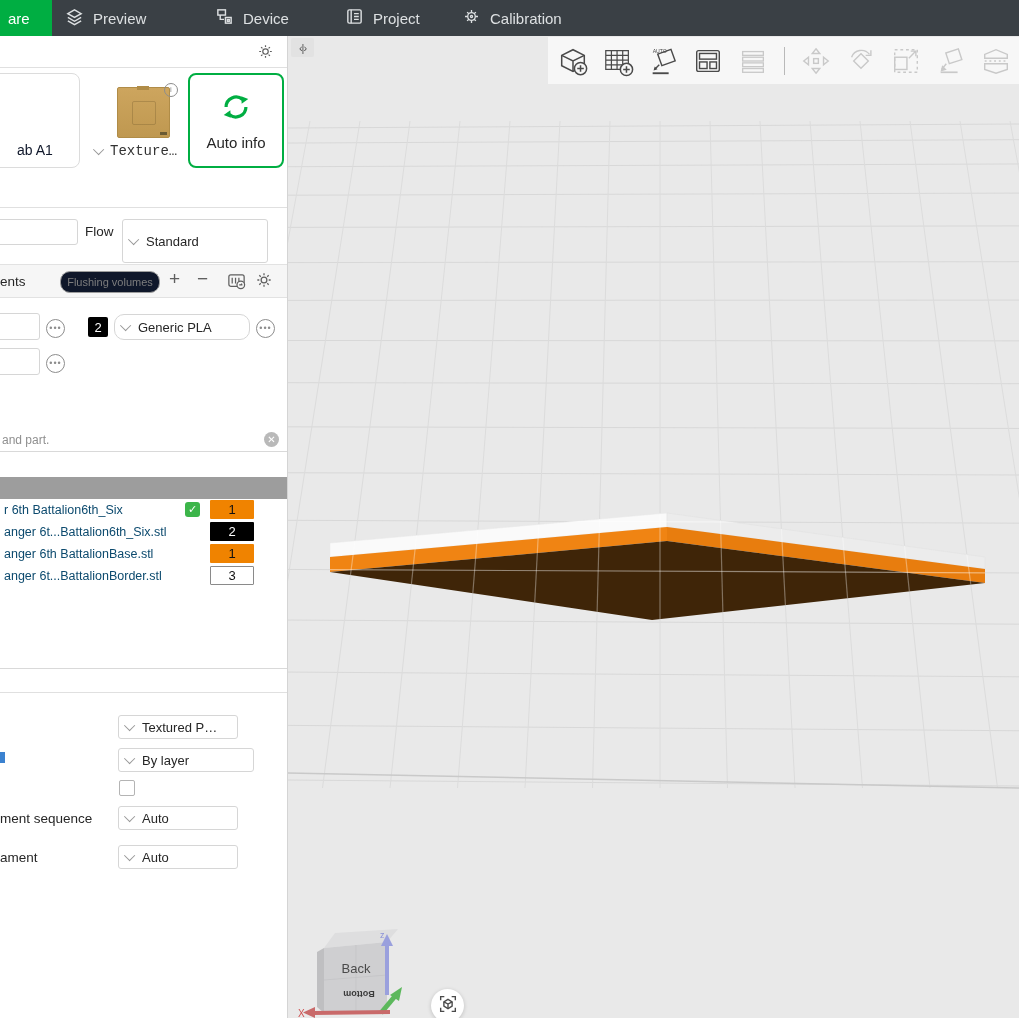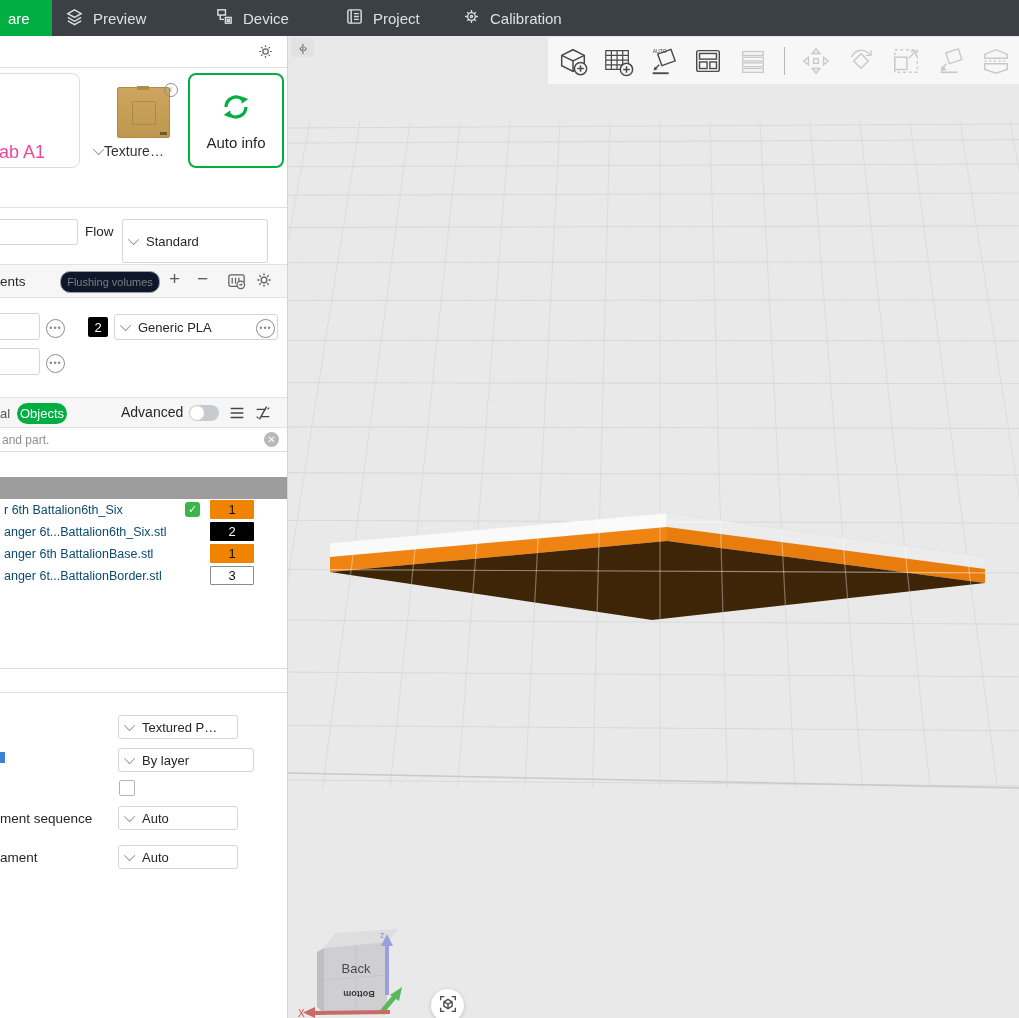--- a/index.html
+++ b/index.html
@@ -330,30 +330,30 @@
     <div class="abs" style="left:0;top:0;width:287px;height:31px;border-bottom:1px solid #e0e0e0;">
       <span class="abs" style="left:257px;top:7px;"><svg width="17" height="17" viewBox="0 0 20 20">
             <g stroke="#5f5f5f" fill="none" stroke-width="1.4">
               <circle cx="10" cy="10" r="3.2"></circle>
               <path d="M10 2.6v2.2M10 15.2v2.2M2.6 10h2.2M15.2 10h2.2M4.8 4.8l1.6 1.6M13.6 13.6l1.6 1.6M15.2 4.8l-1.6 1.6M6.4 13.6l-1.6 1.6"></path>
             </g>
           </svg></span>
     </div>
 
     <div class="abs card" style="left:-30px;top:37px;width:110px;height:95px;">
-      <span class="abs" style="left:28px;top:68px;font-size:18px;color:#ec4899;">ab A1</span>
+      <span class="abs" style="left:46px;top:68px;font-size:14px;color:#0f172a;">ab A1</span>
     </div>
     <div class="abs card" style="left:88px;top:37px;width:94px;height:95px;border:none;">
       <div class="abs" style="left:29px;top:14px;width:51px;height:49px;background:linear-gradient(#cda55e,#bf9850);border:1px solid #b08c47;border-radius:2px;">
         <div class="abs" style="left:19px;top:-2px;width:12px;height:4px;background:#b08c47;"></div>
         <div class="abs" style="left:14px;top:13px;width:22px;height:22px;border:1px solid rgba(90,70,30,.25);border-radius:2px;"></div>
         <div class="abs" style="right:2px;bottom:2px;width:7px;height:3px;background:#6a5a33;"></div>
       </div>
       <span class="abs ell" style="left:76px;top:10px;width:12px;height:12px;font-size:8px;letter-spacing:0;">i</span>
-      <div class="abs" style="left:8px;top:70px;display:flex;align-items:center;">
+      <div class="abs" style="left:8px;top:70px;display:flex;align-items:center;gap:6px;font-family:Liberation Mono, monospace;">
         <span class="chev"></span>
         <span style="font-size:14px;color:#333;">Texture…</span>
       </div>
     </div>
     <div class="abs sync-card" style="left:188px;top:37px;width:96px;height:95px;">
       <span><svg width="34" height="34" viewBox="0 0 36 36">
             <path d="M28.5 18a10.5 10.5 0 0 1-17.5 7.8" stroke="#00ae42" stroke-width="3.4" fill="none"></path>
             <path d="M7.5 18A10.5 10.5 0 0 1 25 10.2" stroke="#00ae42" stroke-width="3.4" fill="none"></path>
             <polygon points="23.5,6.5 31,9.5 24,14.5" fill="#00ae42"></polygon>
             <polygon points="12.5,29.5 5,26.5 12,21.5" fill="#00ae42"></polygon>
@@ -391,51 +391,28 @@
               <path d="M10 2.6v2.2M10 15.2v2.2M2.6 10h2.2M15.2 10h2.2M4.8 4.8l1.6 1.6M13.6 13.6l1.6 1.6M15.2 4.8l-1.6 1.6M6.4 13.6l-1.6 1.6"></path>
             </g>
           </svg></span>
     </div>
 
     <div class="abs dd" style="left:-20px;top:277px;width:60px;height:27px;"></div>
     <span class="abs ell" style="left:46px;top:283px;">•••</span>
     <div class="abs" style="left:88px;top:281px;width:20px;height:20px;background:#000;color:#fff;font-size:13px;display:flex;align-items:center;justify-content:center;border-radius:2px;">
       <span>2</span>
     </div>
-    <div class="abs dd" style="left:114px;top:278px;width:164px;height:26px;">
+    <div class="abs dd" style="left:114px;top:278px;width:136px;height:26px;border-radius:10px;">
       <span class="chev"></span>
       <span>Generic PLA</span>
     </div>
     <span class="abs ell" style="left:256px;top:283px;">•••</span>
     <div class="abs dd" style="left:-20px;top:312px;width:60px;height:27px;"></div>
     <span class="abs ell" style="left:46px;top:318px;">•••</span>
 
-    <div class="abs secbar" style="left:0;top:361px;width:287px;height:31px;">
-      <span class="abs" style="left:0;top:8px;font-size:13px;color:#555;">al</span>
-      <div class="abs objpill" style="left:17px;top:5px;width:50px;height:21px;">
-        <span>Objects</span>
-      </div>
-      <span class="abs" style="left:121px;top:6px;font-size:14px;">Advanced</span>
-      <div class="abs toggle" style="left:189px;top:7px;">
-          <div class="knob"></div>
-        </div>
-      <span class="abs" style="left:228px;top:6px;"><svg width="18" height="18" viewBox="0 0 20 20">
-            <g stroke="#444" fill="none" stroke-width="1.6">
-              <path d="M3 5h14M3 10h14M3 15h14"></path>
-              <path d="M3 5h.01M3 10h.01M3 15h.01" stroke-width="2.4"></path>
-            </g>
-          </svg></span>
-      <span class="abs" style="left:254px;top:6px;"><svg width="18" height="18" viewBox="0 0 20 20">
-            <g stroke="#444" fill="none" stroke-width="1.5">
-              <path d="M3 6h10M8 14h9"></path>
-              <path d="M14 3l-8 14"></path>
-              <path d="M15 6l2-2M3 14l2 2" stroke-width="1.3"></path>
-            </g>
-          </svg></span>
-    </div>
 
     <div class="abs" style="left:0;top:392px;width:287px;height:23px;border-bottom:1px solid #d9d9d9;display:flex;align-items:center;">
       <input class="search" style="padding-left: 2px;" placeholder="and part.">
       <span class="abs" style="left:264px;top:4px;width:15px;height:15px;border-radius:50%;background:#b9b9b9;color:#fff;font-size:10px;display:flex;align-items:center;justify-content:center;">✕</span>
     </div>
 
 
     <div class="abs greyband" style="left:0;top:441px;width:287px;height:22px;"></div>
 
     <div class="abs" style="left:0;top:463px;width:287px;height:22px;">

